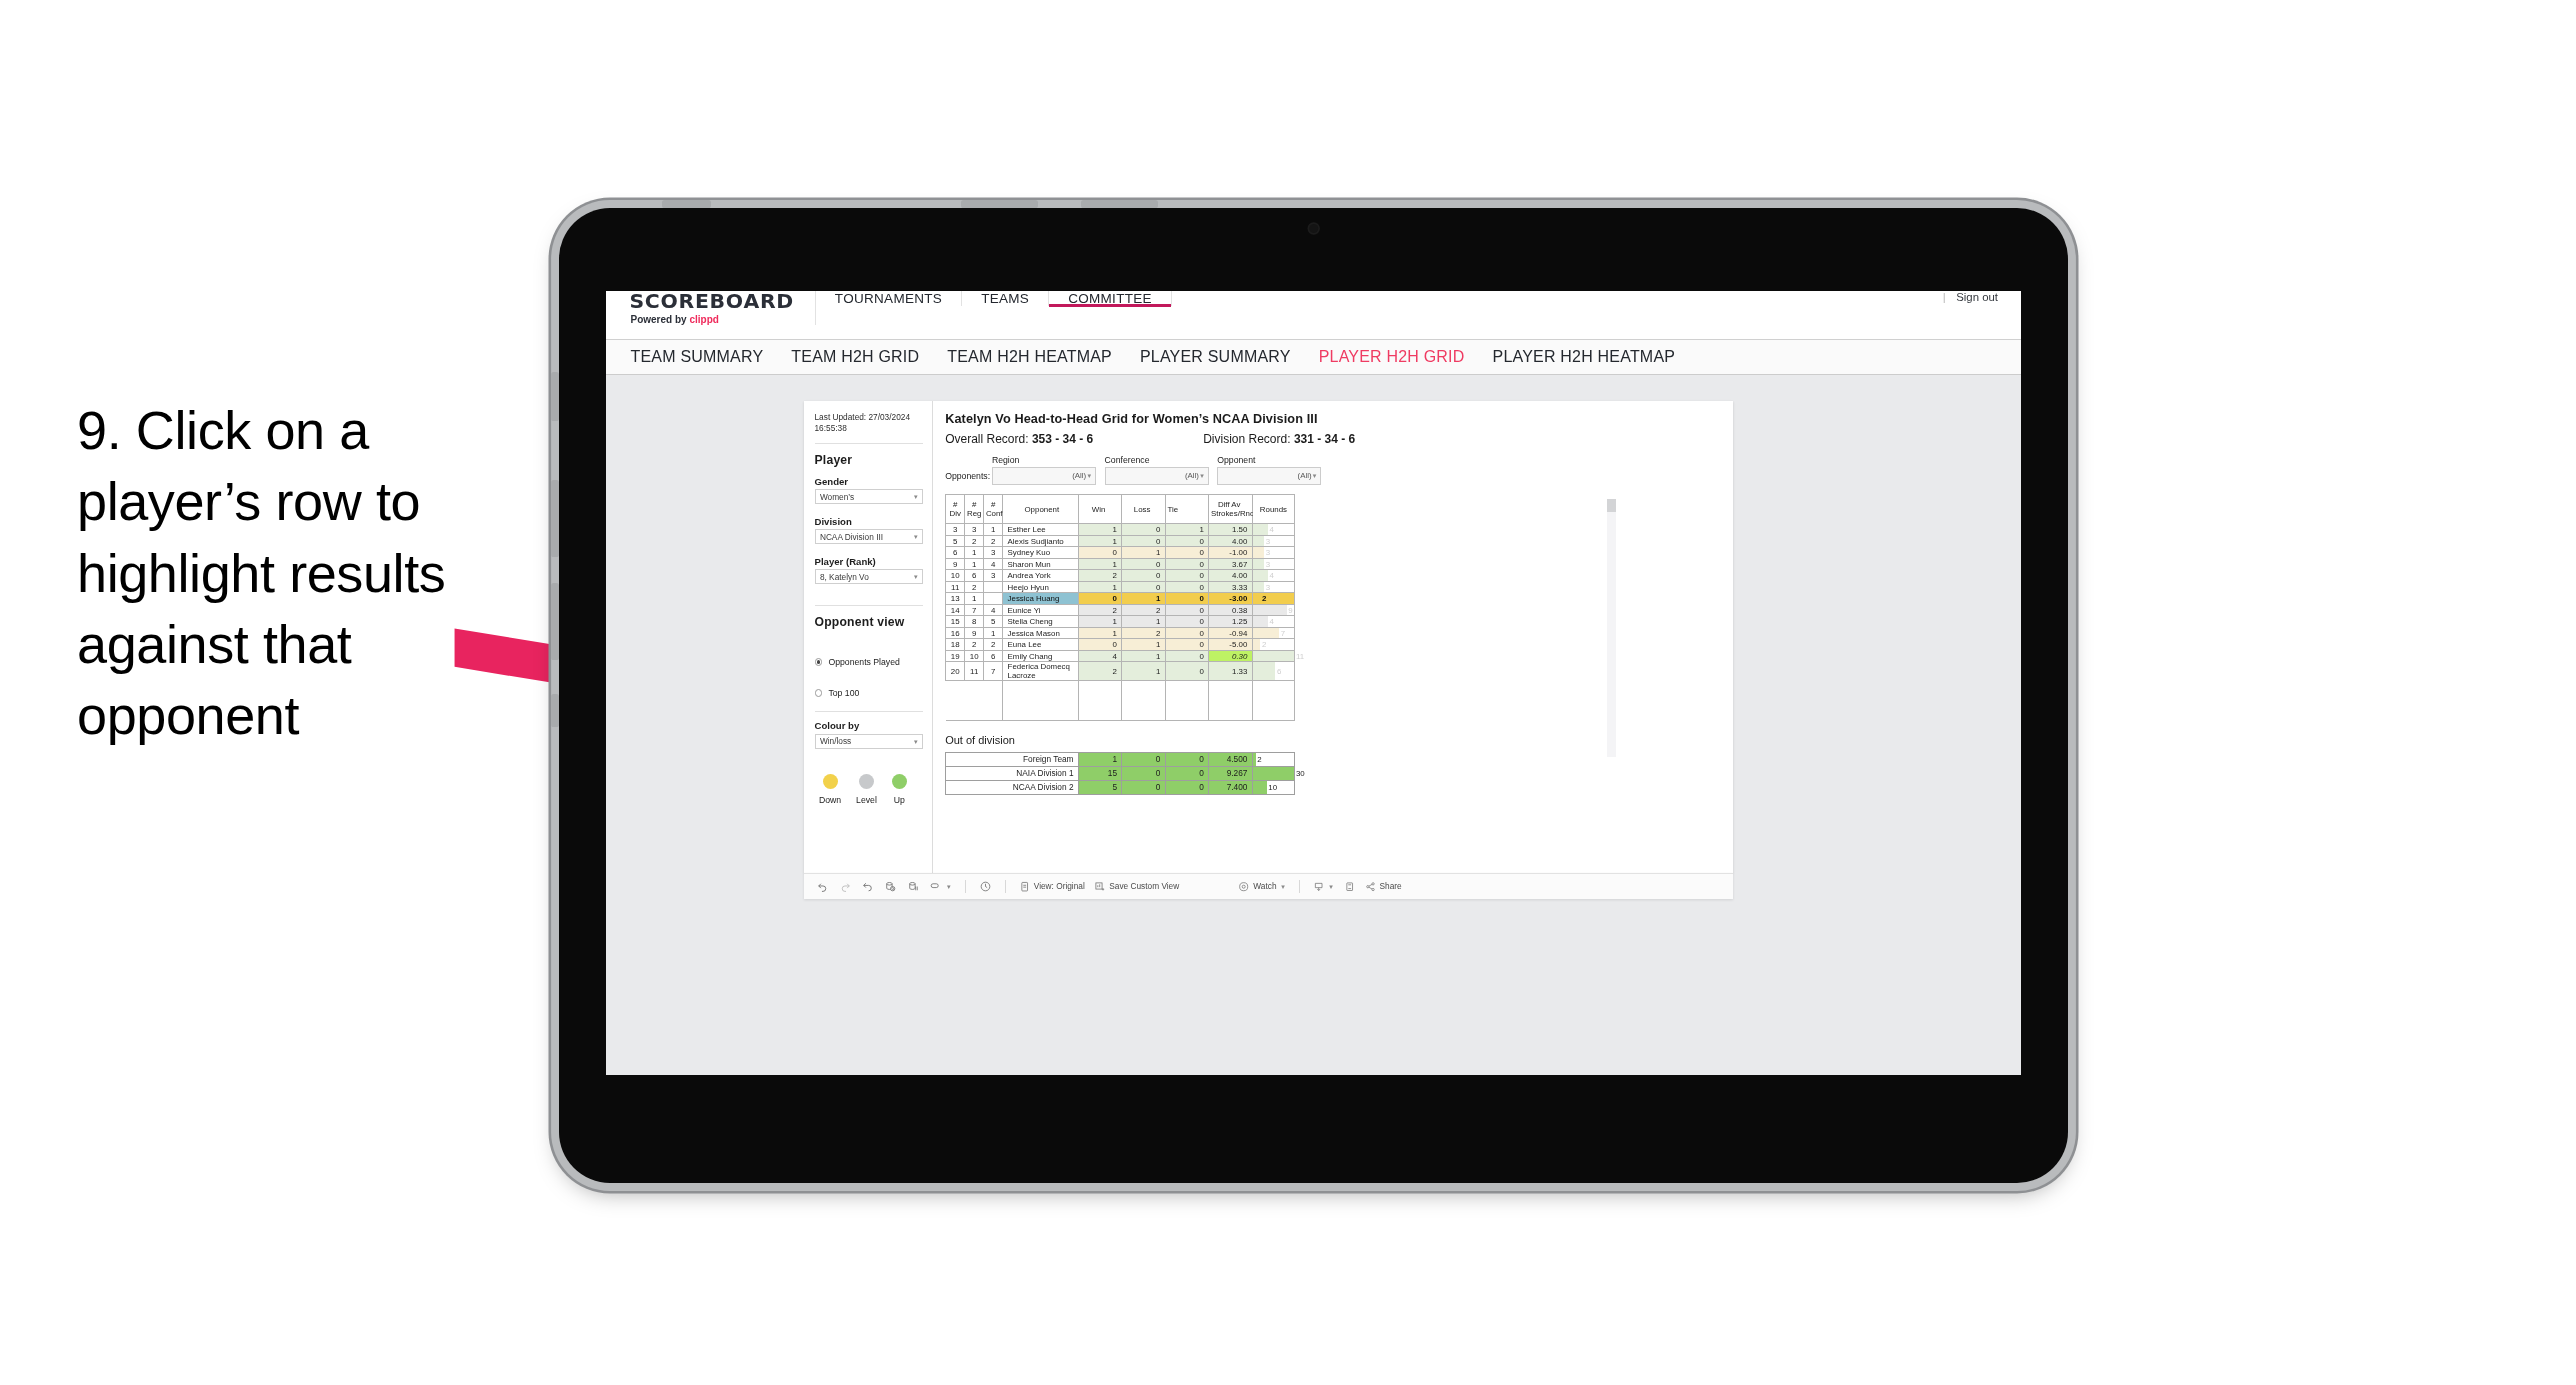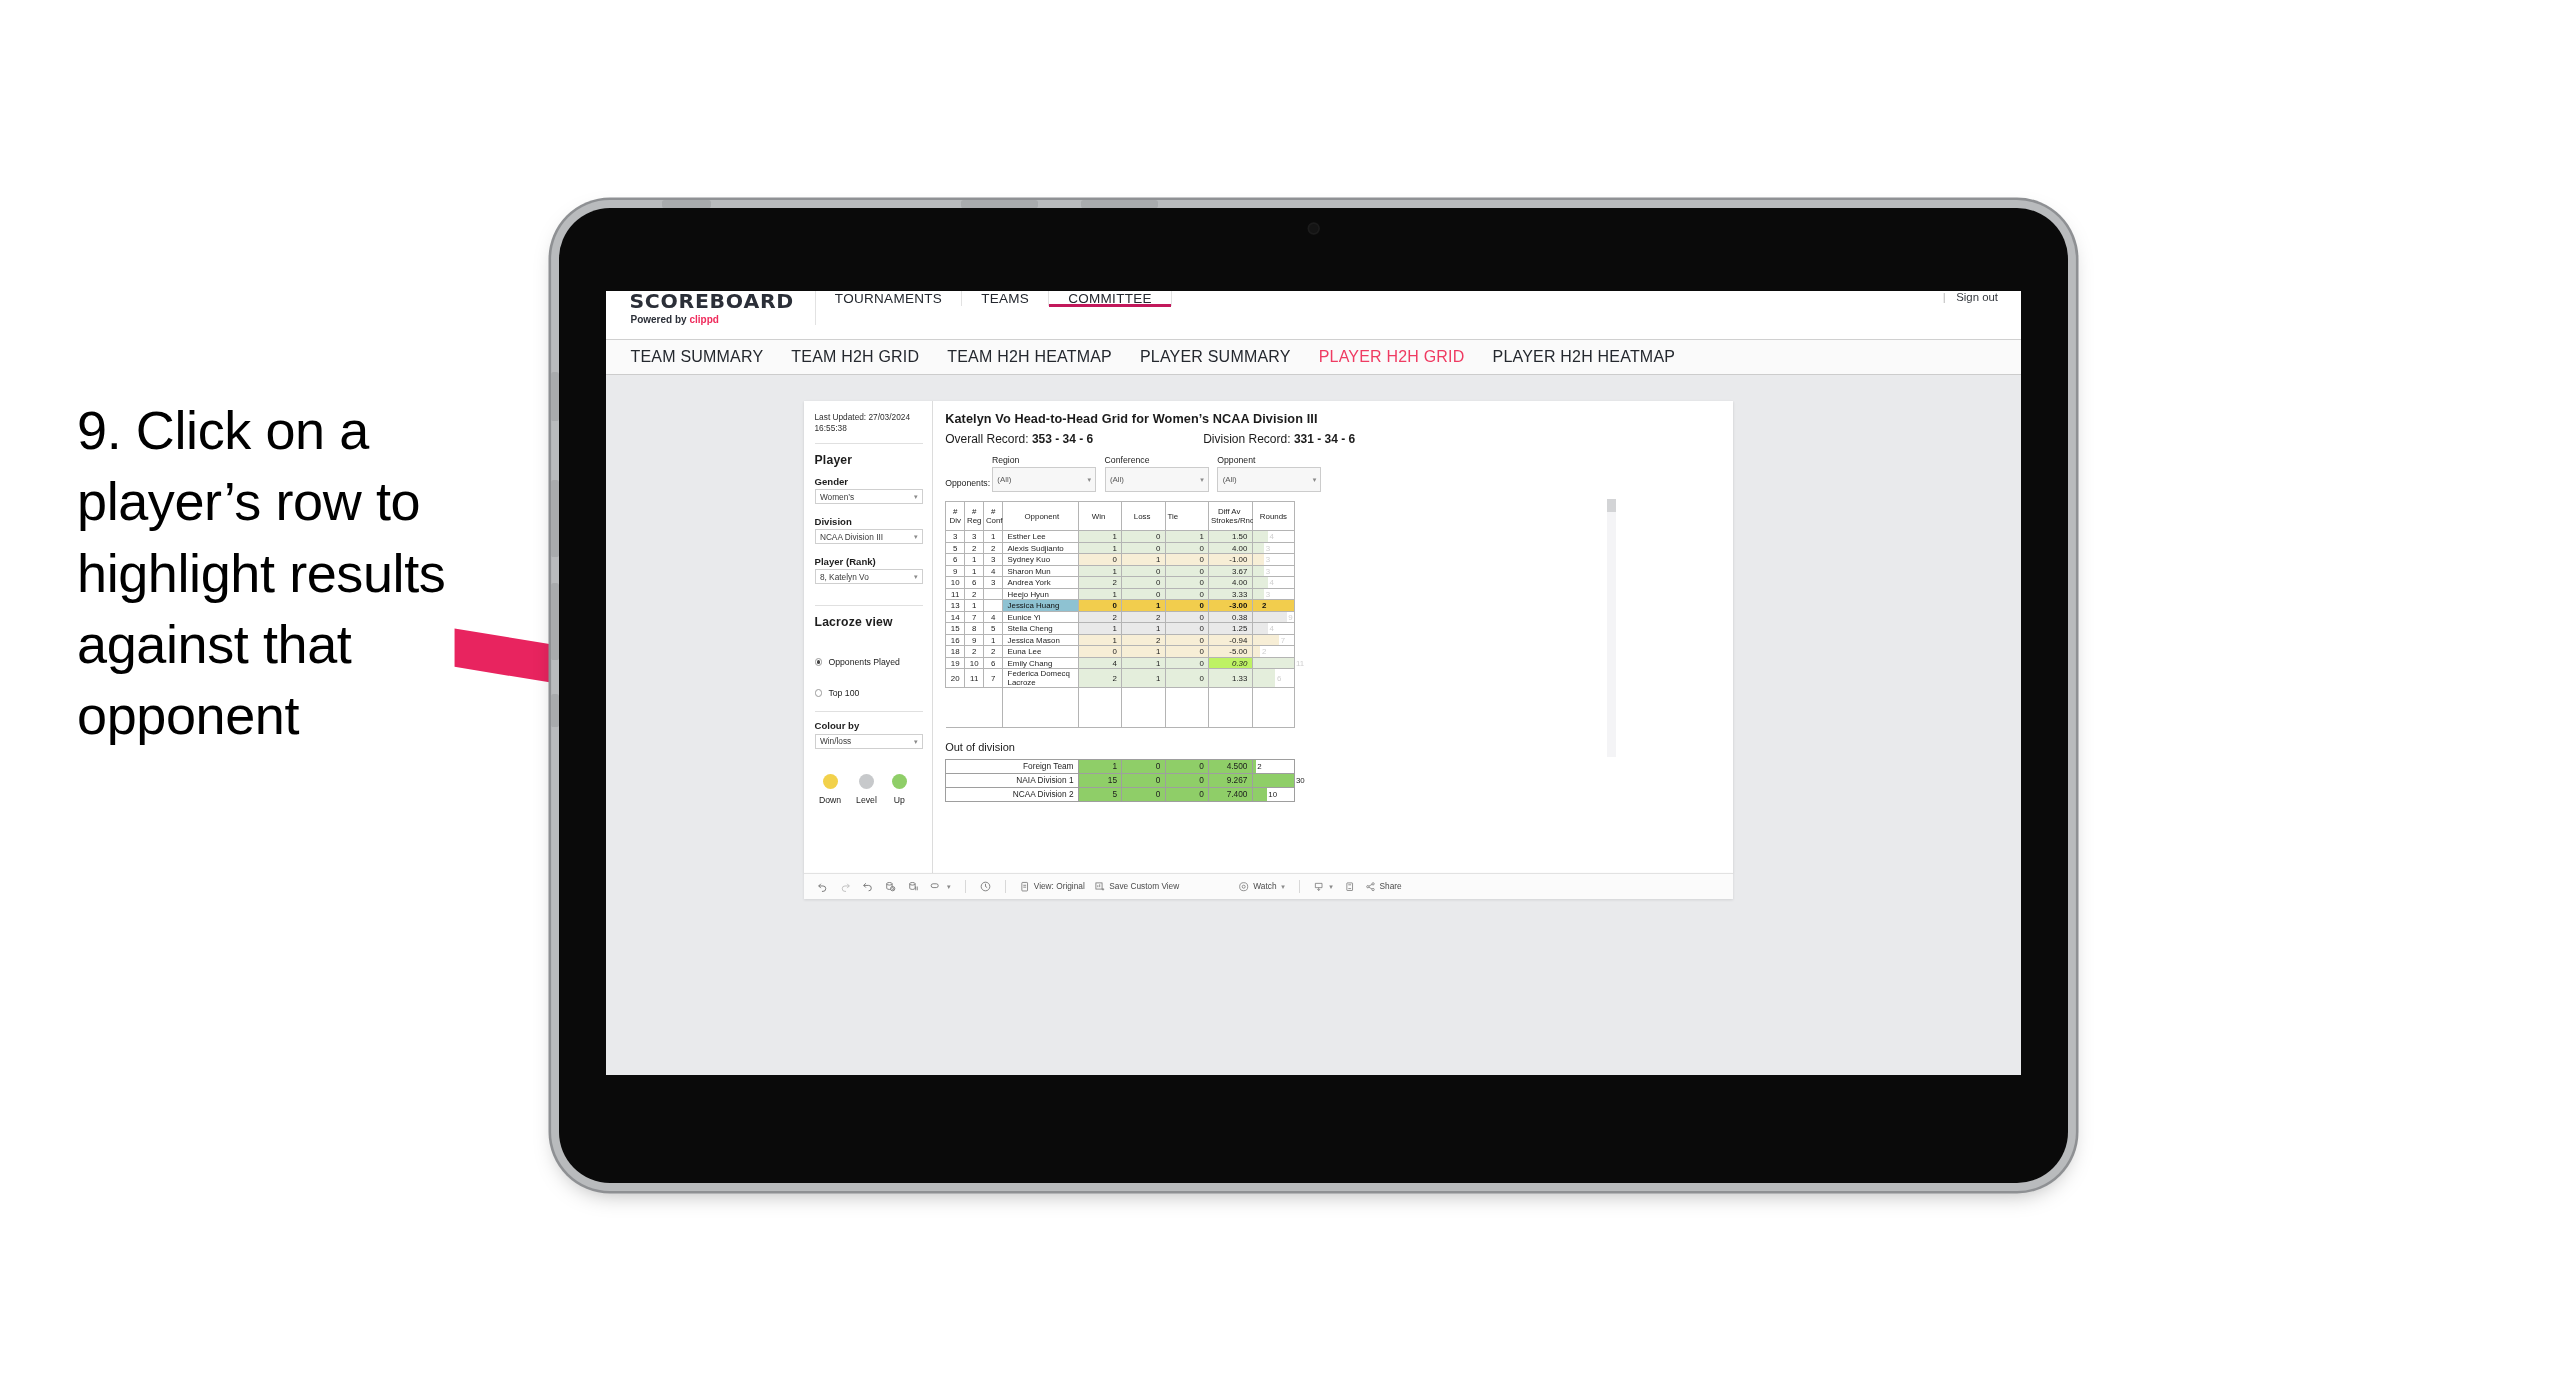--- a/index.html
+++ b/index.html
@@ -136,22 +136,22 @@
   .main { flex:1; padding:10.5px 13px 0 12.2px; position:relative; overflow:hidden; }
   .viz-title { font-size:12.7px; font-weight:bold; color:#1b1b1b; letter-spacing:0.1px; }
   .records { display:flex; margin-top:6.1px; font-size:12px; color:#1b1b1b; }
   .records b { font-weight:bold; }
   .rec-overall { width:258px; }
   .filters { display:flex; align-items:flex-end; margin-top:9.6px; gap:8.7px; }
   .flabel2 { font-size:8.7px; color:#1b1b1b; margin-bottom:1.7px; }
   .opp-lbl { font-size:8.7px; color:#1b1b1b; padding-bottom:3.5px; width:38px; }
   .fbox { width:104px; }
   .select2 {
-    height:25px; border:0.9px solid #cccccc; background:#f7f7f7;
-    display:flex; align-items:center; justify-content:space-between;
+    height:18px; border:0.9px solid #cccccc; background:#f7f7f7;
+    display:flex; align-items:center; justify-content:flex-end;
     padding:0 2.6px 0 4.4px; font-size:7.9px; color:#575757; cursor:pointer;
   }
 
   
   table.grid { border-collapse:collapse; margin-top:9.6px; width:350px; table-layout:fixed; }
   table.grid th, table.grid td { border:0.9px solid #b4b4b4; font-size:7.9px; color:#1d1d1d; }
   table.grid th { font-weight:normal; text-align:center; padding:3.5px 1.7px; line-height:1.2; height:29px;
                   vertical-align:middle; background:#fff; }
   table.grid td { height:11.5px; padding:0 2.6px; }
   .c-div, .c-reg, .c-conf { width:16.6px; text-align:center; }
@@ -256,21 +256,21 @@
             <span class="caret">▼</span>
           </div>
 
           <div class="flabel">Player (Rank)</div>
           <div class="select">
             <span>8, Katelyn Vo</span>
             <span class="caret">▼</span>
           </div>
 
           <hr class="hr">
-          <h3>Lacroze view</h3>
+          <h3>Opponent view</h3>
           <div class="radio-row">
             <span class="radio on"></span>
             <span class="radio-lbl">Opponents Played</span>
           </div>
           <div class="radio-row">
             <span class="radio"></span>
             <span class="radio-lbl">Top 100</span>
           </div>
 
           <hr class="hr">

